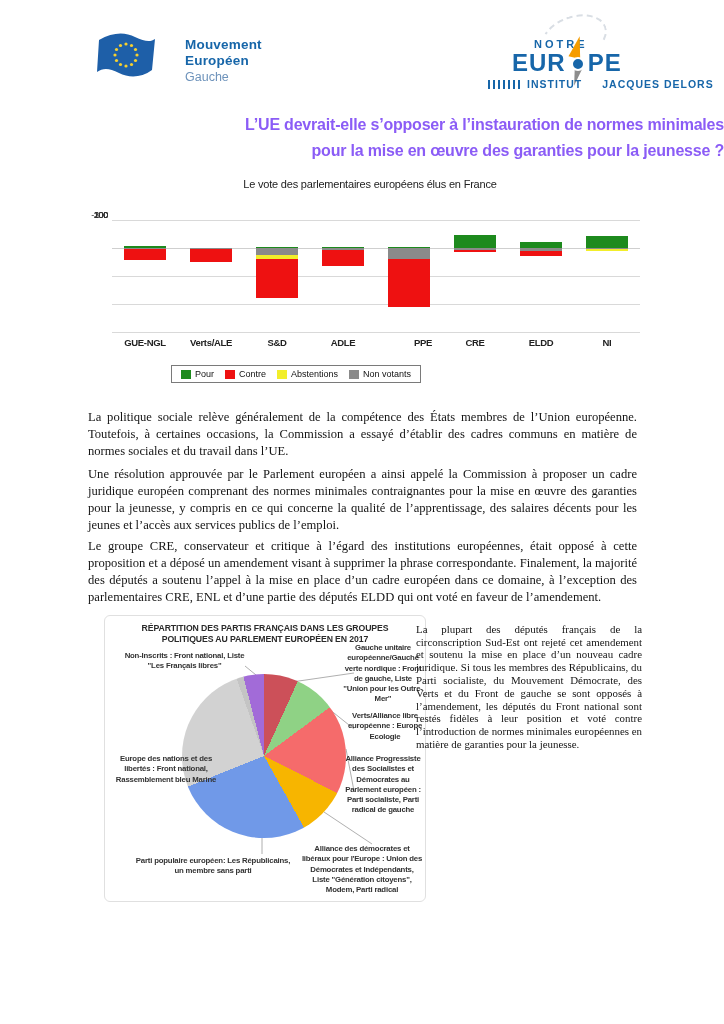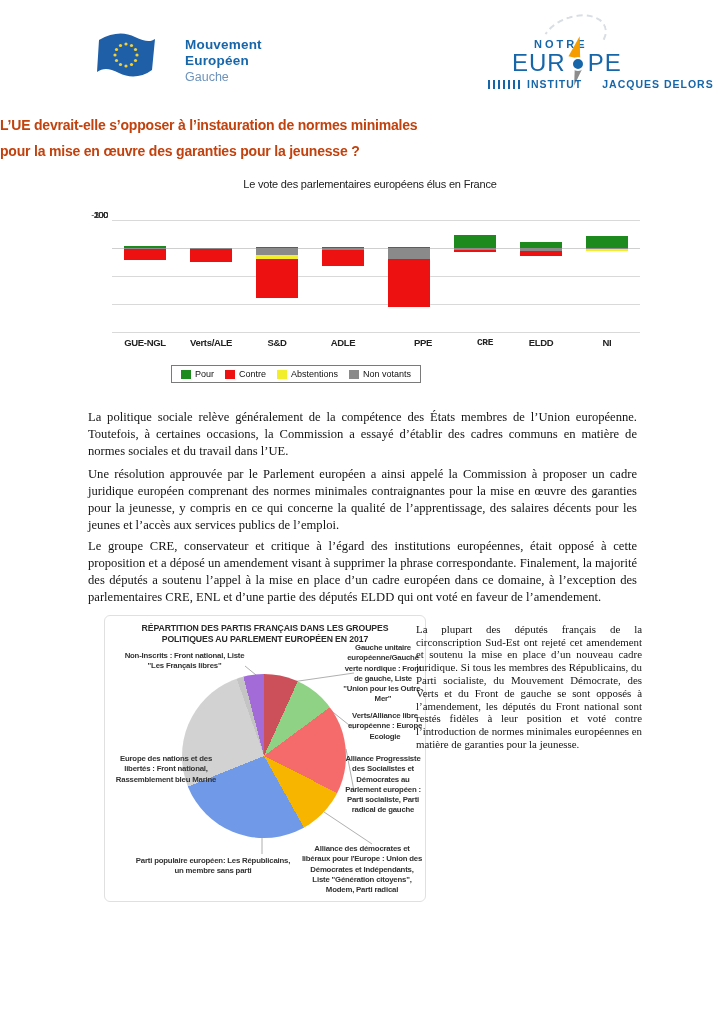--- a/index.html
+++ b/index.html
@@ -7,42 +7,42 @@
         font-family:"Liberation Sans",sans-serif;color:#1b1b1b;}
 
   
   .logo-left{position:absolute;left:95px;top:30px;display:flex;align-items:flex-start;gap:28px;}
   .logo-left .txt{line-height:15px;padding-top:6px;}
   .l-bold{font-weight:700;color:#1766a9;font-size:13.5px;letter-spacing:.2px;}
   .l-light{color:#6e93bb;font-size:12.5px;}
   .logo-right{position:absolute;left:488px;top:22px;width:200px;height:80px;}
   .ne-top{position:absolute;left:46px;top:16px;font-weight:700;color:#1766a9;
           font-size:11px;letter-spacing:3px;}
-  .ne-main{position:absolute;left:24px;top:27px;font-weight:400;color:#1766a9;
+  .ne-main{position:absolute;left:24px;top:27px;font-weight:700;color:#1766a9;
            font-size:24px;letter-spacing:1px;display:flex;align-items:center;}
   .compass{position:relative;width:20px;height:26px;margin:0 1px;}
   .needle-up{position:absolute;left:4px;top:-14px;width:0;height:0;
              border-left:6px solid transparent;border-right:6px solid transparent;
              border-bottom:22px solid #f59c00;transform:rotate(14deg);}
   .needle-down{position:absolute;left:5px;top:12px;width:0;height:0;
              border-left:5px solid transparent;border-right:5px solid transparent;
              border-top:24px solid #8d8d8d;transform:rotate(14deg);}
   .compass-dot{position:absolute;left:4px;top:7px;width:10px;height:10px;border-radius:50%;
              background:#1766a9;border:2px solid #fff;}
   .ne-sub{position:absolute;left:0px;top:56px;display:flex;align-items:center;gap:5px;
           font-weight:700;color:#1766a9;font-size:10.5px;letter-spacing:1px;white-space:nowrap;}
   .hatch{width:34px;height:9px;
          background:repeating-linear-gradient(90deg,#1766a9 0 2px,transparent 2px 5px);}
   .arc{position:absolute;left:52px;top:-6px;width:64px;height:40px;border-radius:50%;
        border:2px dashed #d9dee4;border-bottom-color:transparent;border-left-color:transparent;
        transform:rotate(-20deg);}
 
   
-  .doc-title{position:absolute;left:0;top:112px;width:100%;text-align:left;
-             font-weight:700;font-size:14px;line-height:26px;letter-spacing:-.2px;color:#c2410c;}
+  .doc-title{position:absolute;left:0;top:112px;width:100%;text-align:right;
+             font-weight:700;font-size:16px;line-height:26px;letter-spacing:-.2px;color:#8b5cf6;}
   .doc-subtitle{position:absolute;left:8px;top:178px;width:100%;text-align:center;
              font-size:11px;color:#222;letter-spacing:-.2px;}
 
   
   .bar-chart{position:absolute;left:88px;top:210px;width:552px;height:150px;}
   .gridline{position:absolute;left:24px;width:528px;height:1px;background:#d9d9d9;}
   .gridline:nth-of-type(1){top:10px;} .gridline:nth-of-type(2){top:38px;background:#cfcfcf;}
   .gridline:nth-of-type(3){top:66px;} .gridline:nth-of-type(4){top:94px;}
   .gridline:nth-of-type(5){top:122px;}
   .ytick{position:absolute;left:0;width:20px;text-align:right;font-size:9px;color:#333;
@@ -168,21 +168,21 @@
       <div class="bar-seg" style="left: 168px; top: 45px; width: 42px; height: 4.2px; background: rgb(242, 238, 42);"></div>
       <div class="bar-seg" style="left: 168px; top: 49.2px; width: 42px; height: 39.2px; background: rgb(238, 17, 17);"></div>
       <span class="cat-label" style="left: 222px;">ADLE</span>
       <div class="bar-seg" style="left: 234px; top: 36.88px; width: 42px; height: 1.12px; background: rgb(29, 138, 29);"></div>
       <div class="bar-seg" style="left: 234px; top: 38px; width: 42px; height: 2.24px; background: rgb(138, 138, 138);"></div>
       <div class="bar-seg" style="left: 234px; top: 40.24px; width: 42px; height: 15.4px; background: rgb(238, 17, 17);"></div>
       <span class="cat-label" style="left: 302px;">PPE</span>
       <div class="bar-seg" style="left: 300px; top: 36.6px; width: 42px; height: 1.4px; background: rgb(29, 138, 29);"></div>
       <div class="bar-seg" style="left: 300px; top: 38px; width: 42px; height: 11.2px; background: rgb(138, 138, 138);"></div>
       <div class="bar-seg" style="left: 300px; top: 49.2px; width: 42px; height: 47.6px; background: rgb(238, 17, 17);"></div>
-      <span class="cat-label" style="left: 364px; font-family: Liberation Mono, monospace;">CRE</span>
+      <span class="cat-label" style="left: 354px;">CRE</span>
       <div class="bar-seg" style="left: 366px; top: 24.56px; width: 42px; height: 13.44px; background: rgb(29, 138, 29);"></div>
       <div class="bar-seg" style="left: 366px; top: 38px; width: 42px; height: 2.24px; background: rgb(138, 138, 138);"></div>
       <div class="bar-seg" style="left: 366px; top: 40.24px; width: 42px; height: 1.4px; background: rgb(238, 17, 17);"></div>
       <span class="cat-label" style="left: 420px;">ELDD</span>
       <div class="bar-seg" style="left: 432px; top: 32.4px; width: 42px; height: 5.6px; background: rgb(29, 138, 29);"></div>
       <div class="bar-seg" style="left: 432px; top: 38px; width: 42px; height: 2.8px; background: rgb(138, 138, 138);"></div>
       <div class="bar-seg" style="left: 432px; top: 40.8px; width: 42px; height: 5.6px; background: rgb(238, 17, 17);"></div>
       <span class="cat-label" style="left: 486px;">NI</span>
       <div class="bar-seg" style="left: 498px; top: 26.24px; width: 42px; height: 11.76px; background: rgb(29, 138, 29);"></div>
       <div class="bar-seg" style="left: 498px; top: 38px; width: 42px; height: 0.84px; background: rgb(138, 138, 138);"></div>

